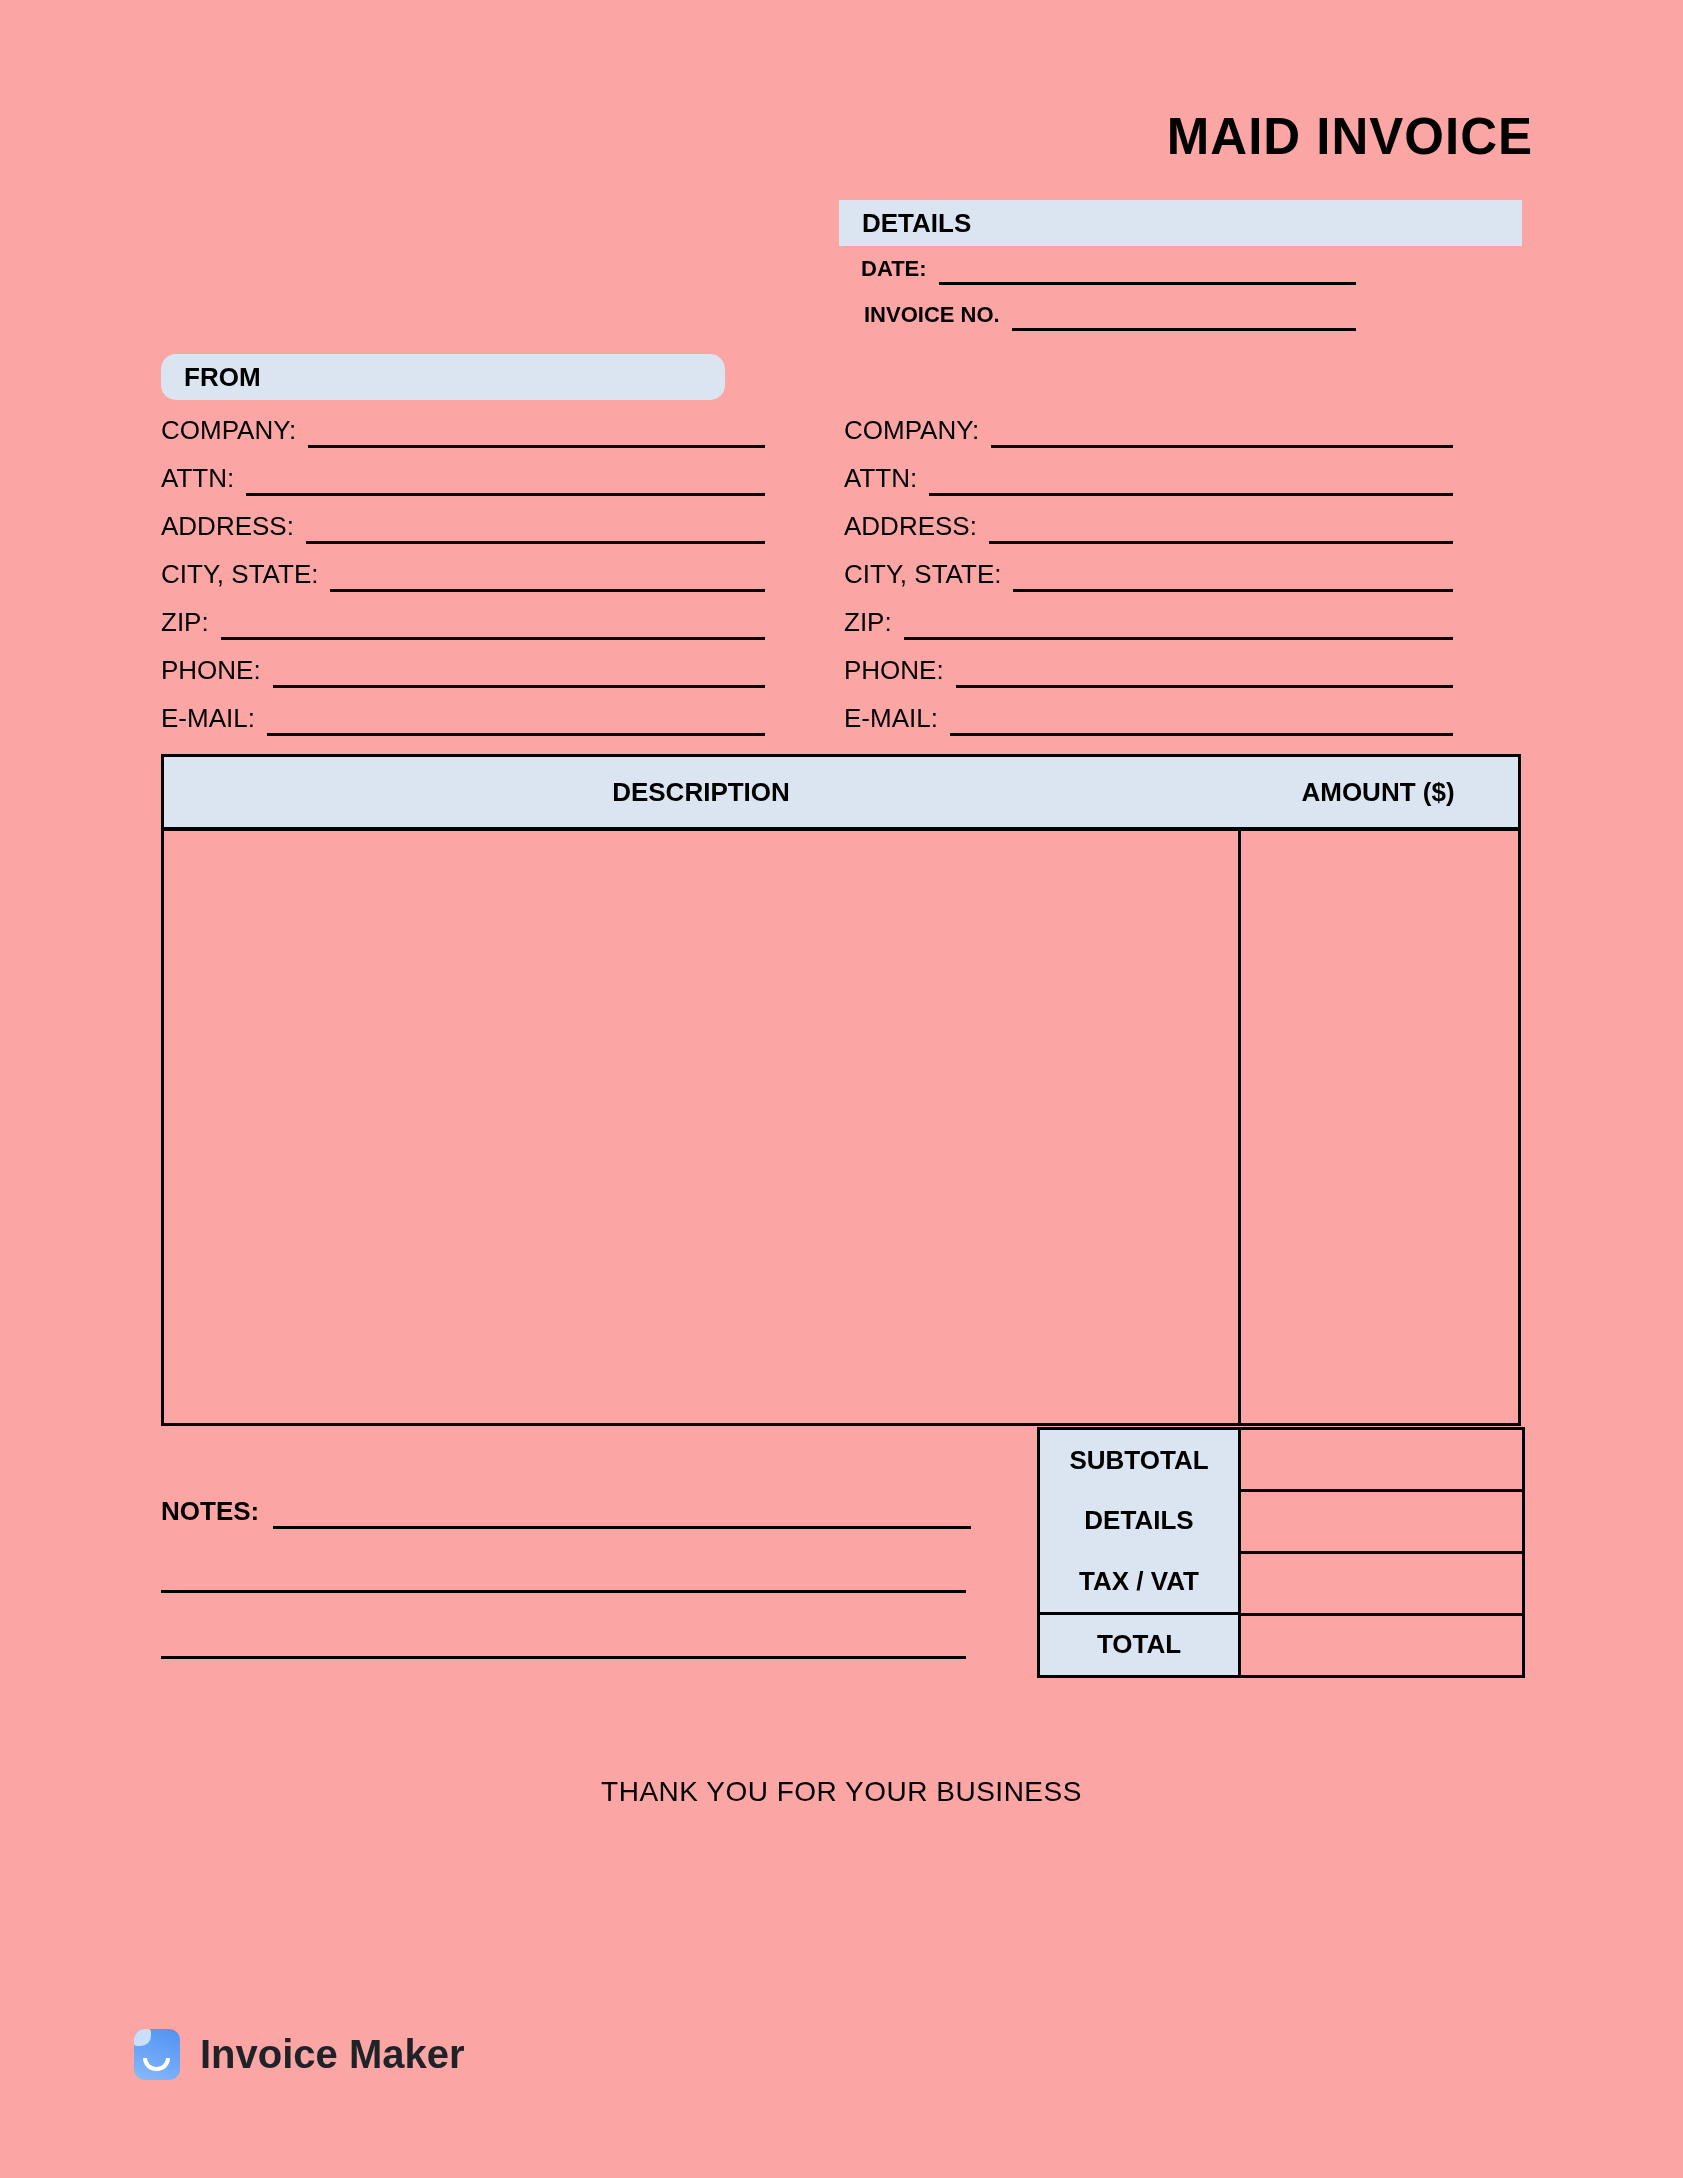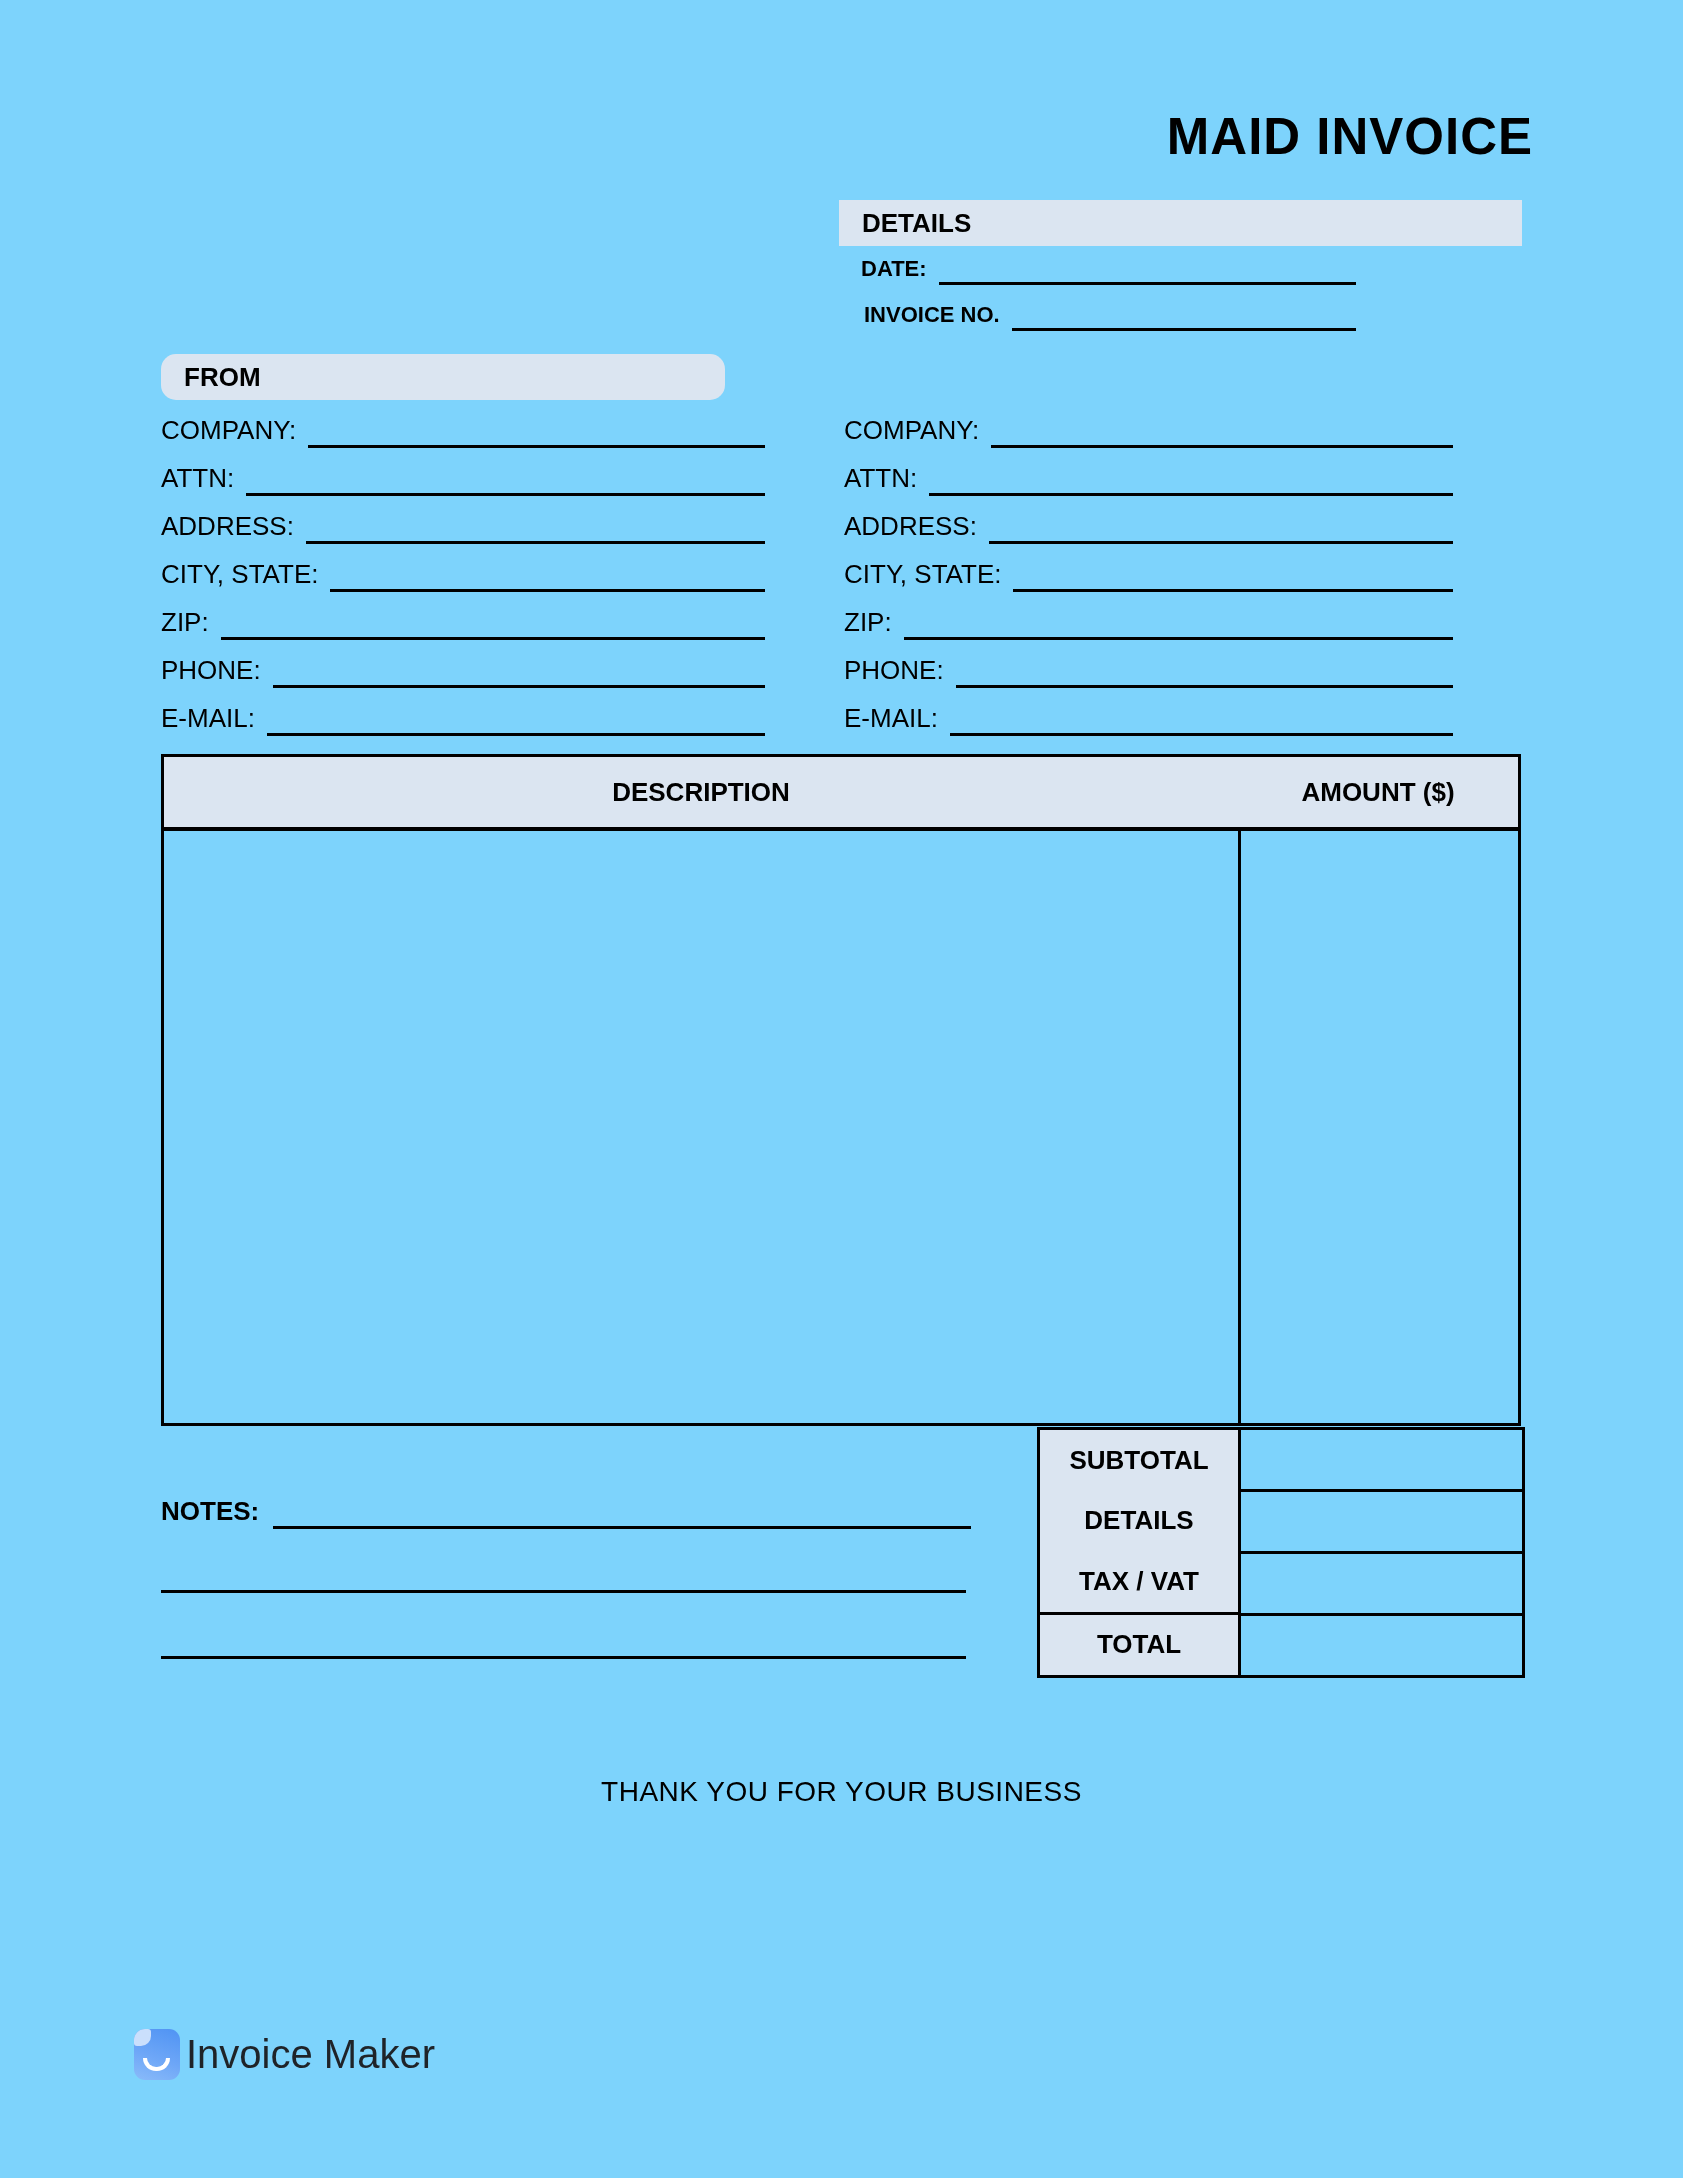--- a/index.html
+++ b/index.html
@@ -1,19 +1,19 @@
 <!DOCTYPE html>
 <html><head>
 <meta charset="utf-8">
 <style>
   html,body{margin:0;padding:0;background:#fff;}
   .sheet{
     position:relative;
     width:1683px;height:2178px;
-    background:#7dd3fc;
+    background:#fca5a5;
     font-family:"Liberation Sans", sans-serif;
     color:#000;
     overflow:hidden;
   }
   
   .title{
     position:absolute; top:107px; right:150px;
     font-size:51px; font-weight:bold; letter-spacing:1px;
     white-space:nowrap;
   }
@@ -78,21 +78,21 @@
     font-size:28px; letter-spacing:0.5px;}
   
   .footer{position:absolute; left:134px; top:2026px; height:57px; display:flex; align-items:center;}
   .logo{position:relative; width:46px; height:51px; border-radius:11px;
     background:linear-gradient(200deg,#4f93f3 0%,#6da6f7 55%,#8abbf9 100%);}
   .logo .corner{position:absolute; top:0; left:0; width:17px; height:17px;
     background:#cadffc; border-radius:11px 3px 10px 3px;}
   .logo .smile{position:absolute; left:9px; bottom:9px; width:27px; height:13px;
     box-sizing:border-box; border:4px solid #fff; border-top:none;
     border-bottom-left-radius:13px; border-bottom-right-radius:13px;}
-  .brand{margin-left:6px; font-size:40px; color:#1f2328;}
+  .brand{margin-left:20px; font-size:40px; color:#1f2328;font-weight:bold;}
 </style>
 </head>
 <body>
 
 <div class="sheet">
 
   <div class="title">MAID INVOICE</div>
 
   <div class="sec-header hdr-details">DETAILS</div>
   <div class="details-row row-date">

